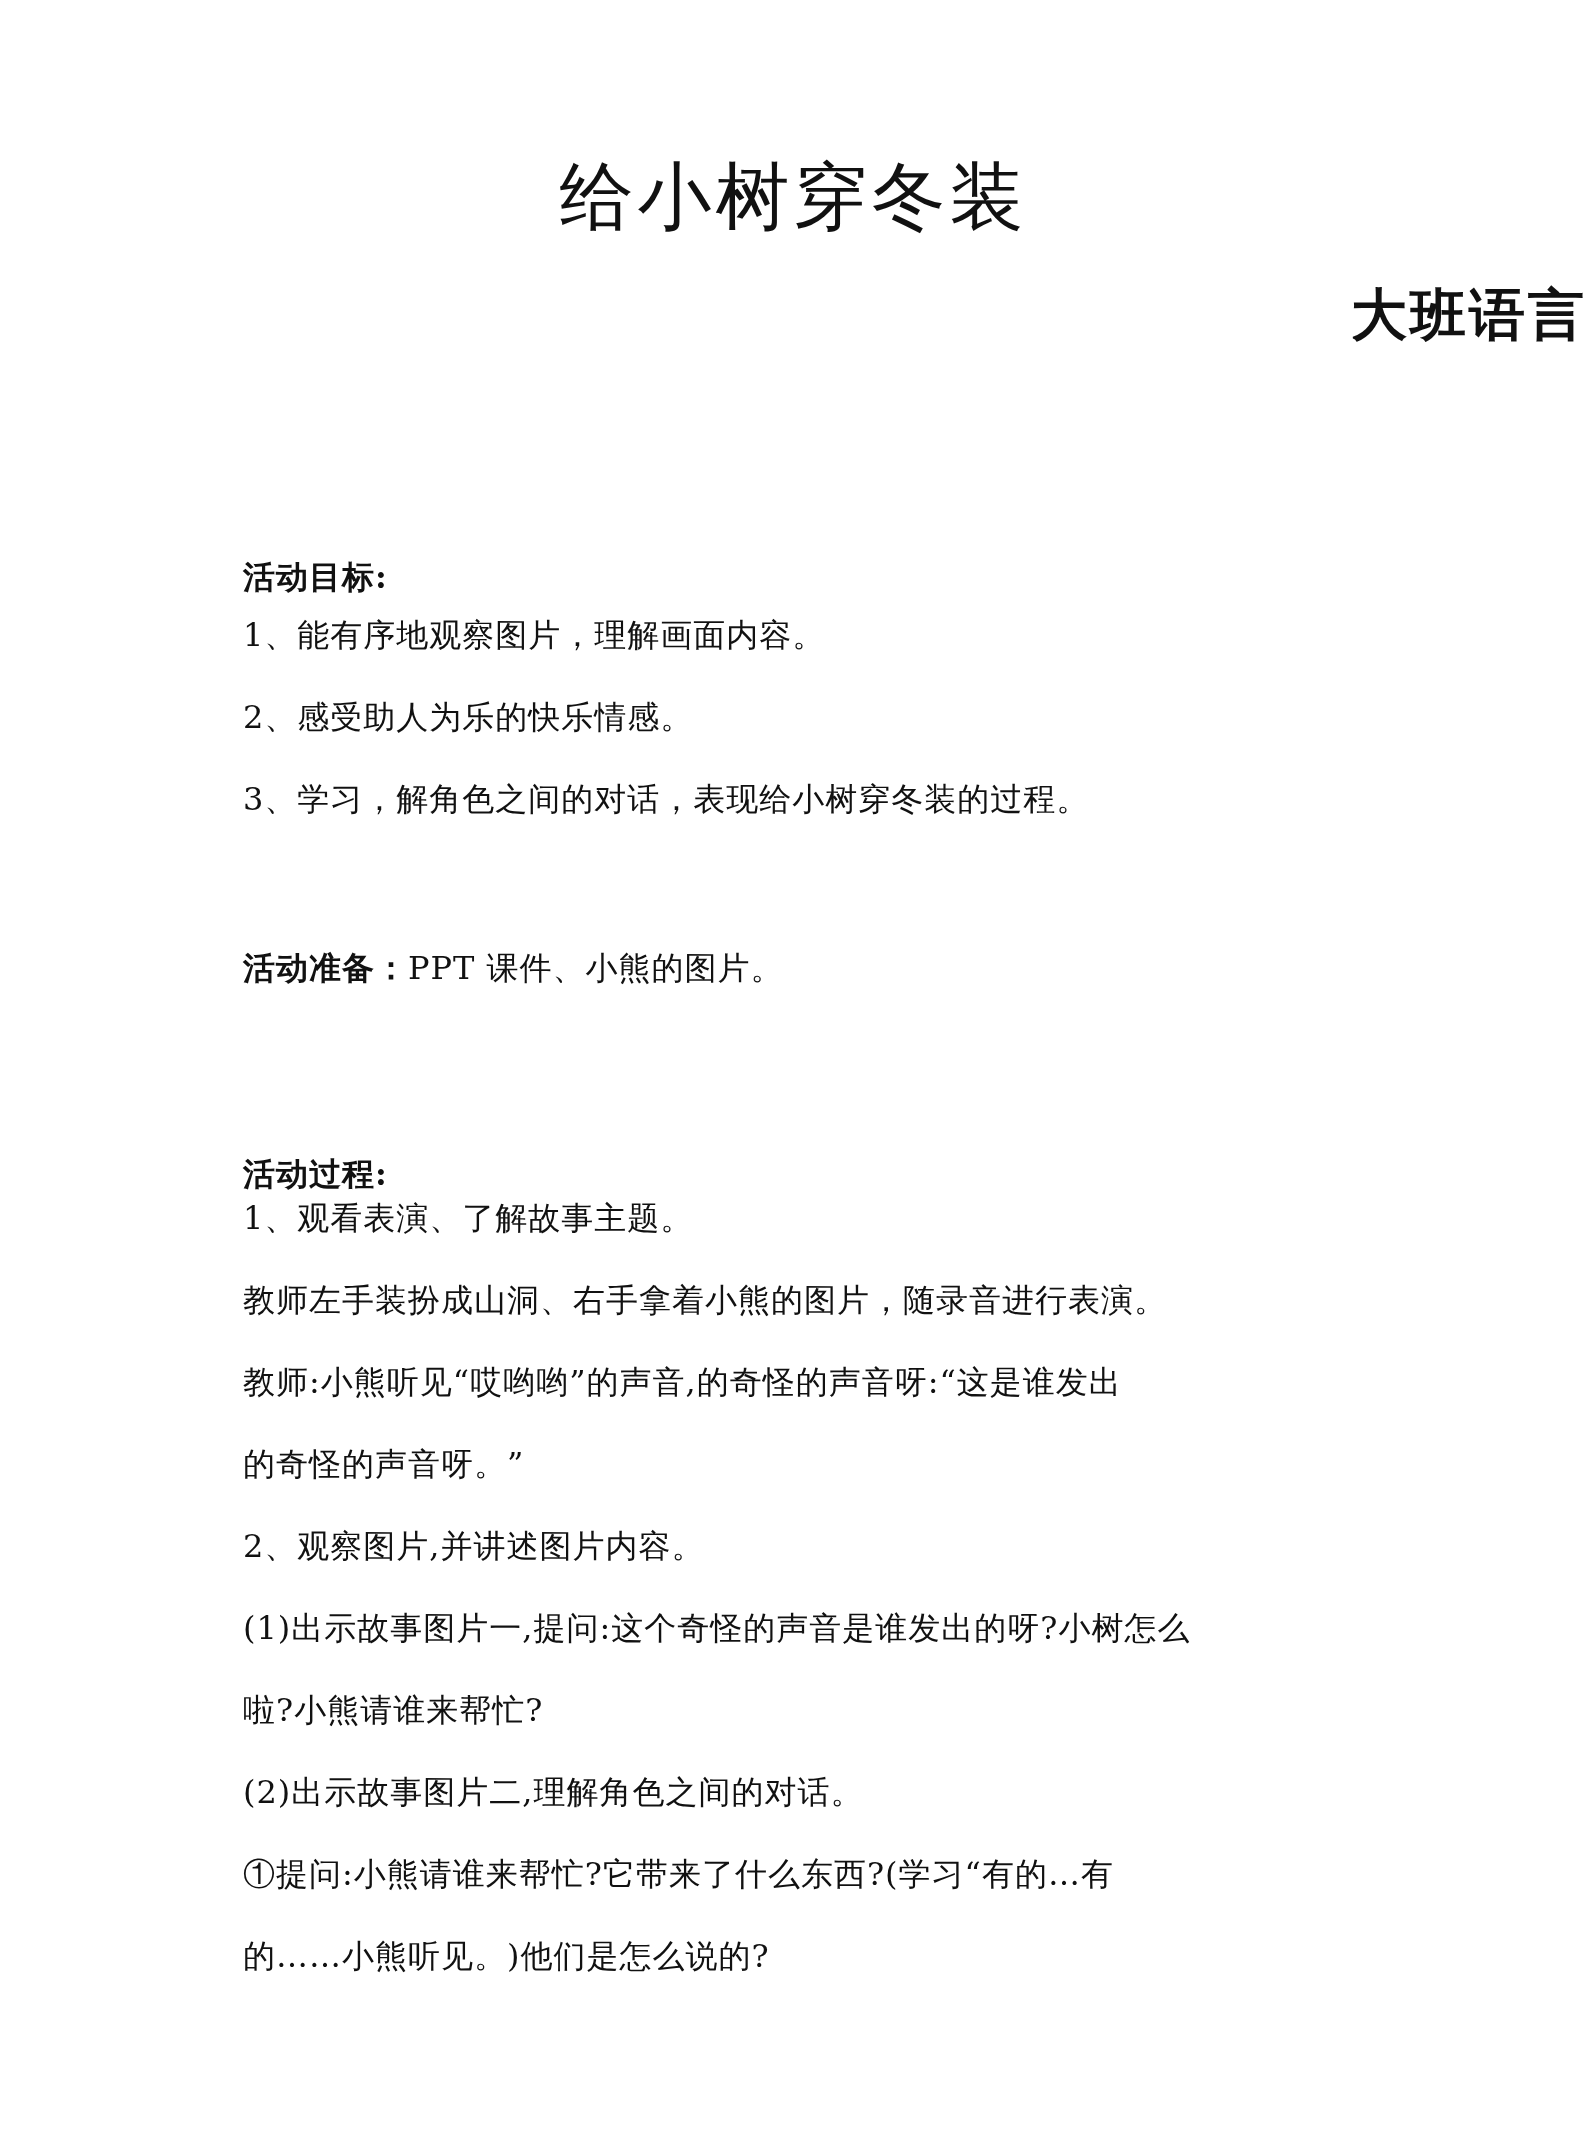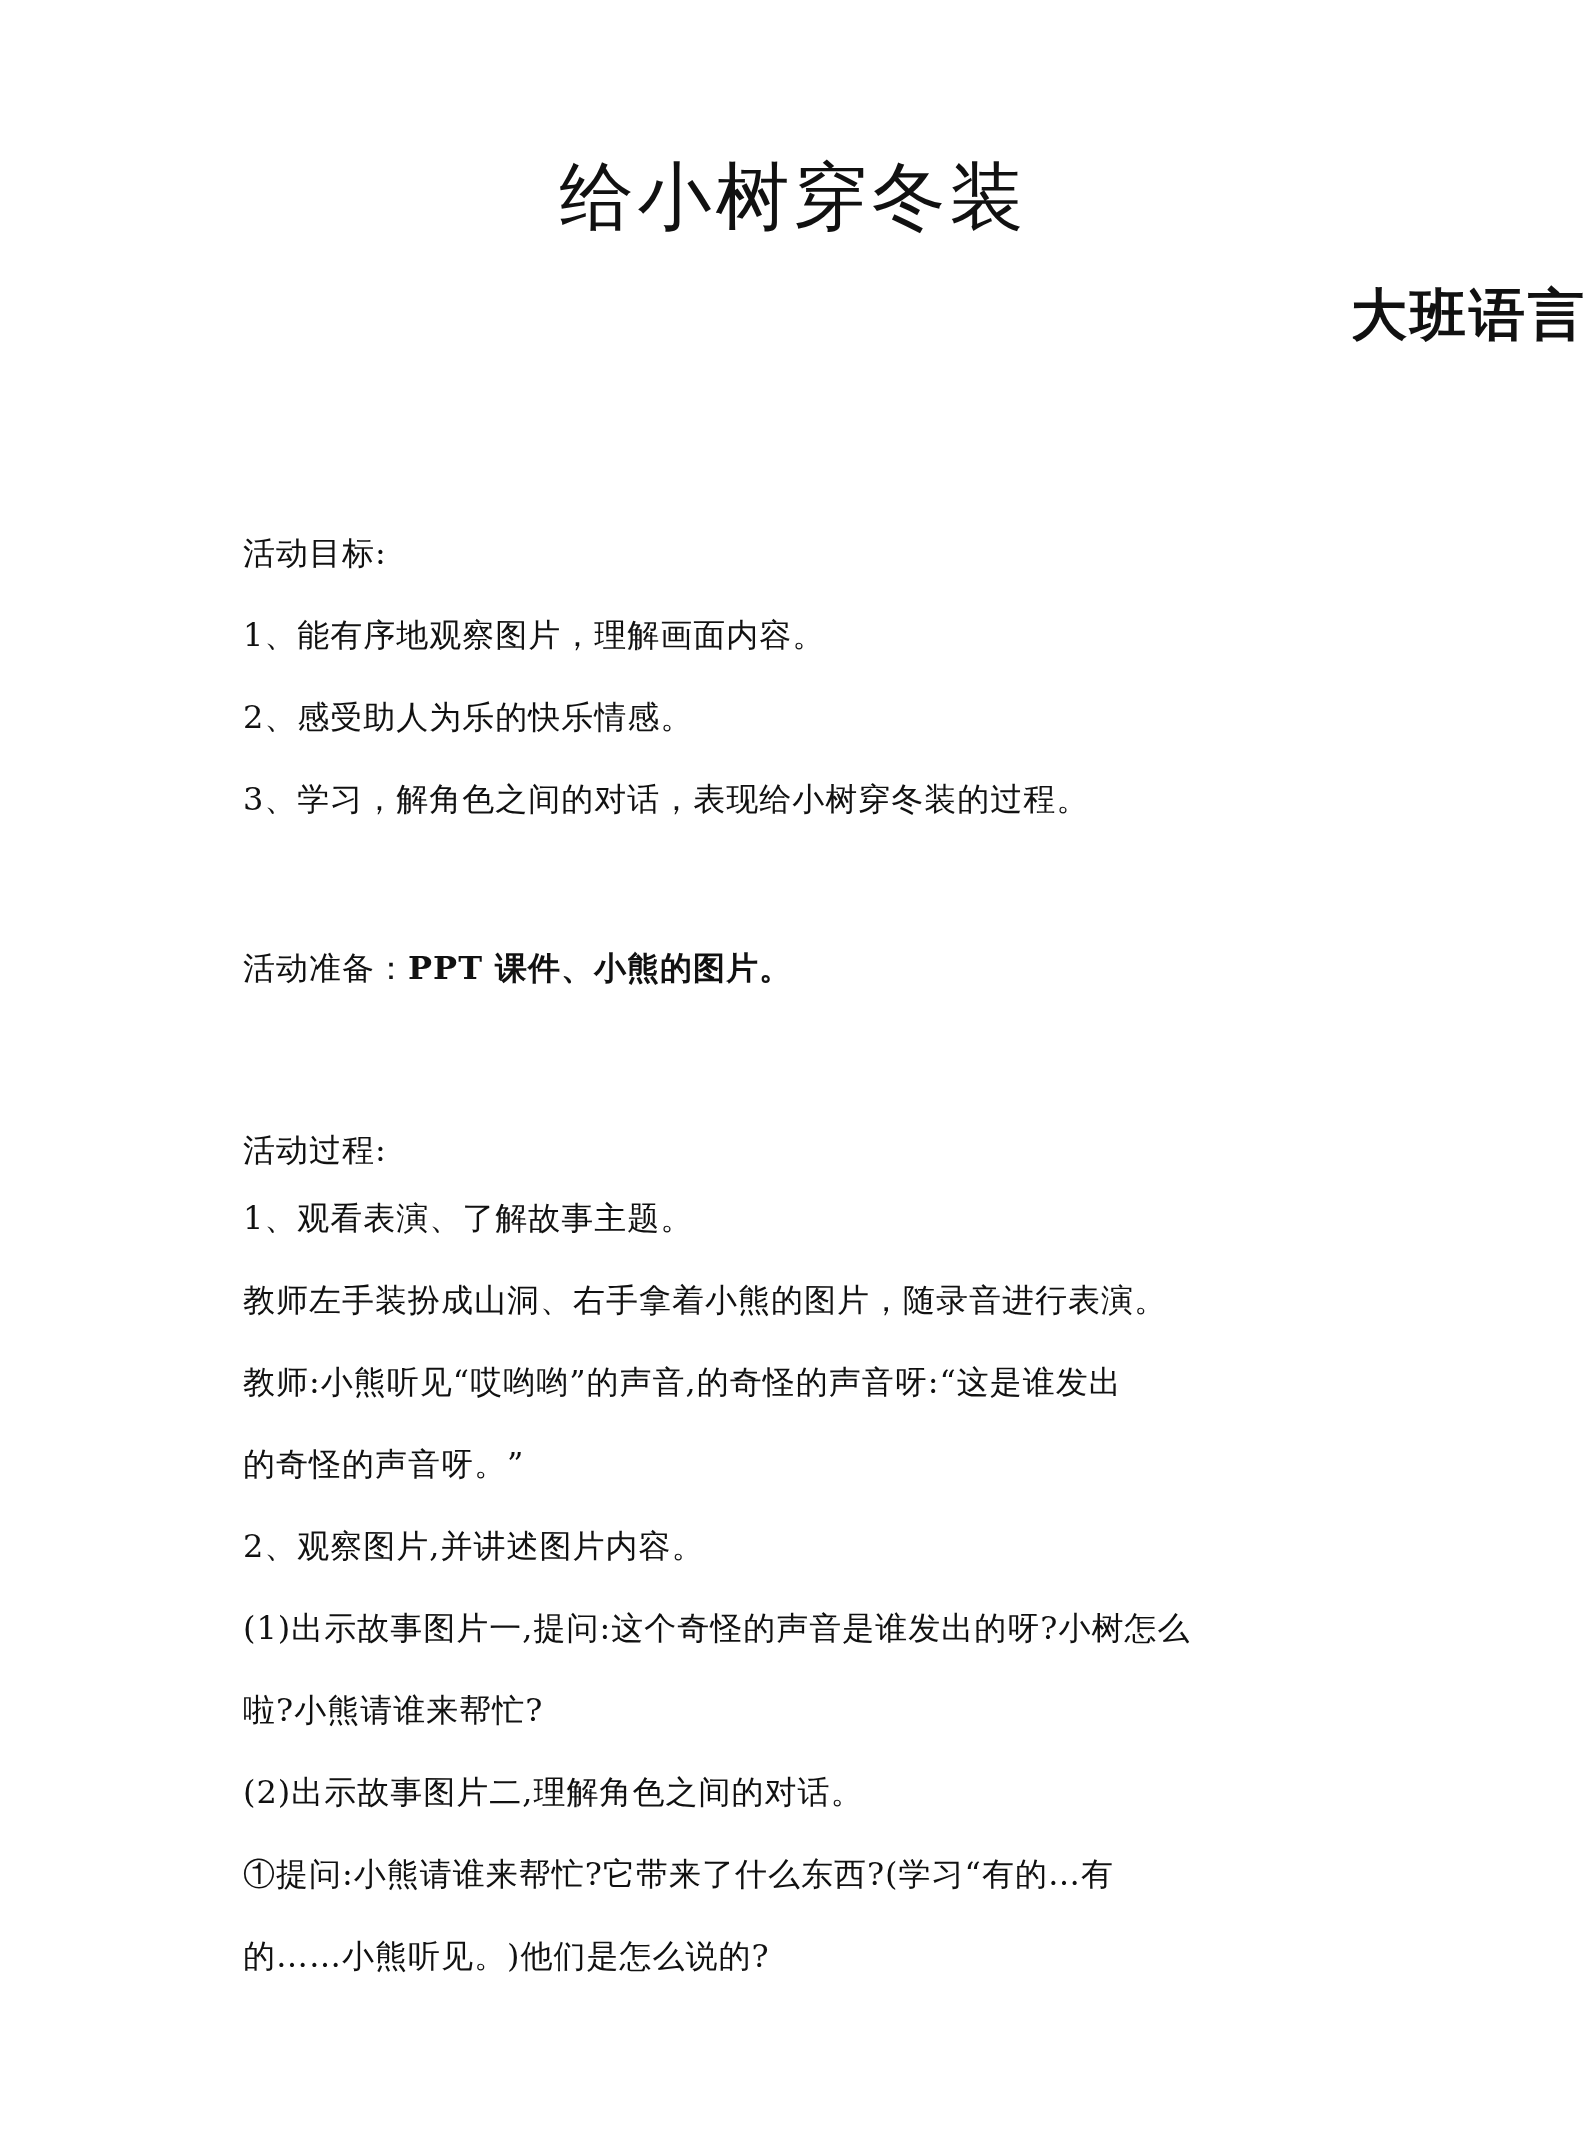--- a/index.html
+++ b/index.html
@@ -4,22 +4,22 @@
 <style>
   html, body { margin: 0; padding: 0; background: #ffffff; }
   body { width: 1587px; height: 2140px; position: relative; overflow: hidden;
          font-family: "DejaVu Serif", "Liberation Serif", serif; color: #111111; }
   .title { position: absolute; left: 0; width: 1587px; text-align: center; top: 148px;
            font-size: 74px; font-weight: normal; letter-spacing: 4px; line-height: 96px; }
   .subtitle { position: absolute; left: 0; width: 1587px; text-align: right; top: 276px;
            font-size: 56px; font-weight: bold; letter-spacing: 3px; line-height: 76px; }
   .line { position: absolute; left: 243px; width: 1110px; font-size: 32px; line-height: 44px;
           white-space: nowrap; letter-spacing: 1px; }
-  .heading { font-weight: normal; }
-  .plain { font-weight: bold; }
+  .heading { font-weight: bold; margin-top: 24px; }
+  .plain { font-weight: normal; }
 </style>
 </head>
 <body>
 
 <div>
   <div class="title">给小树穿冬装</div>
   <div class="subtitle">大班语言</div>
 
   <div class="line heading" style="top:531px">活动目标:</div>
   <div class="line" style="top:613px">1、能有序地观察图片，理解画面内容。</div>

